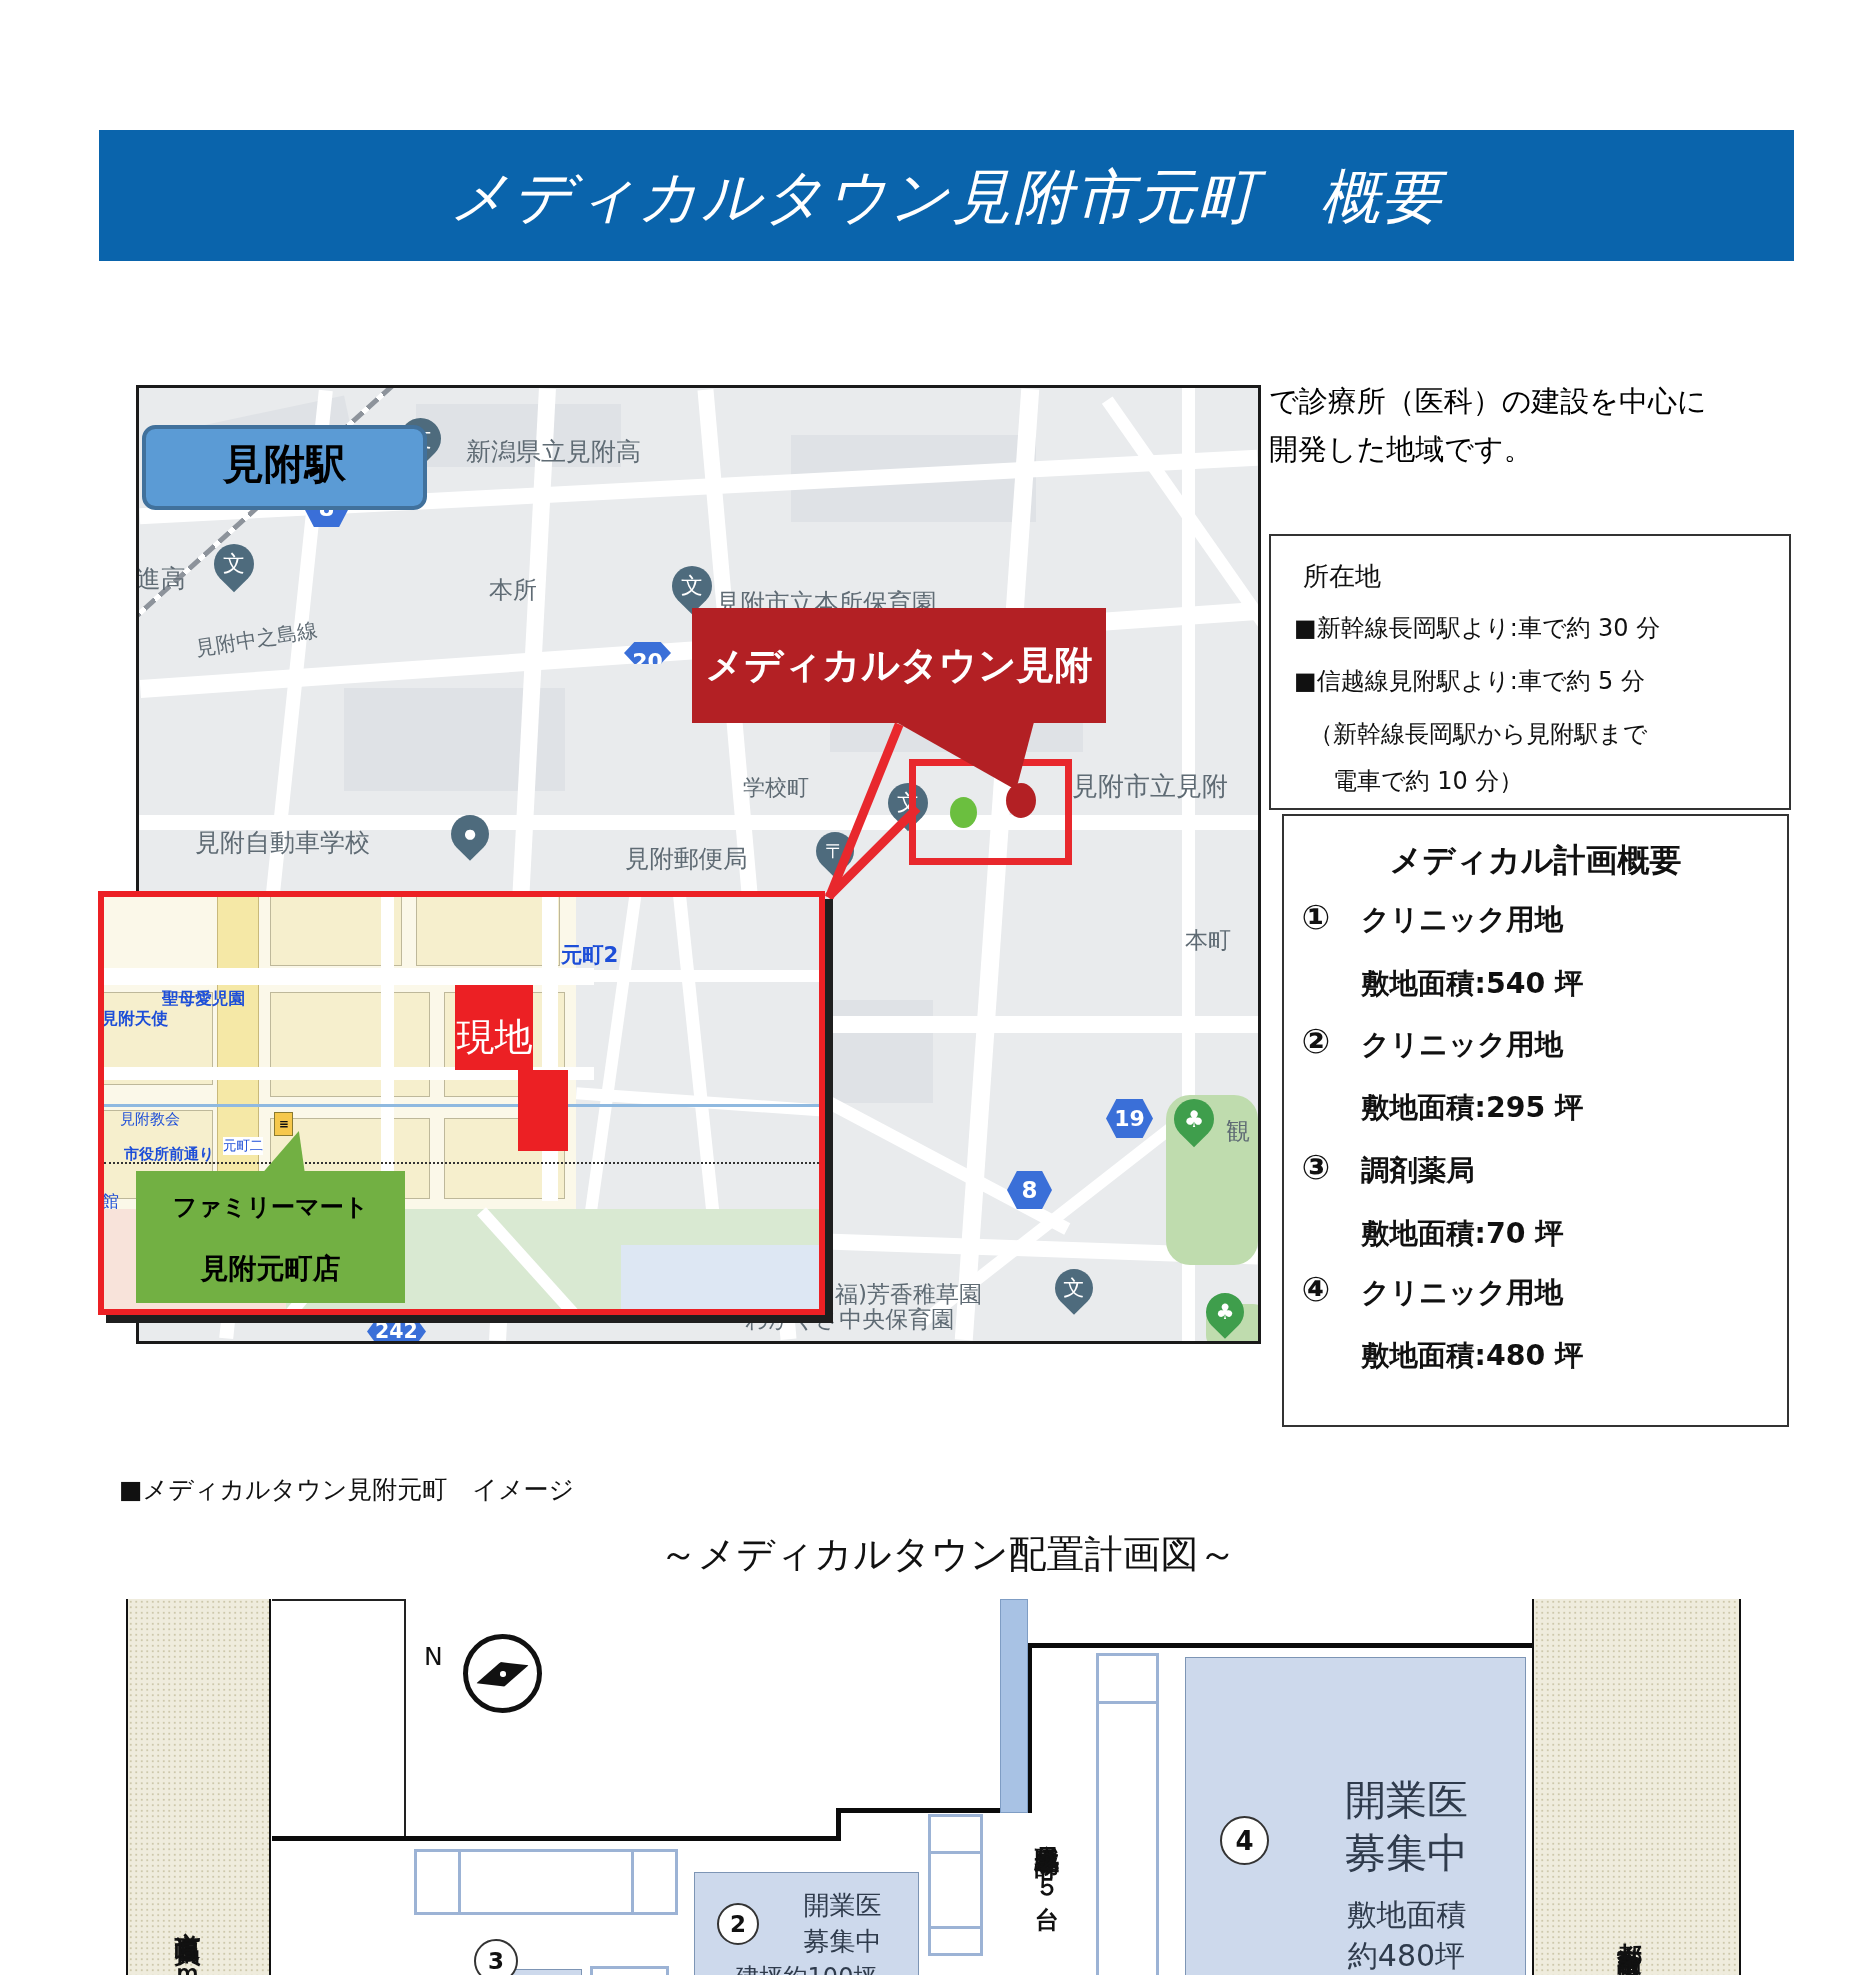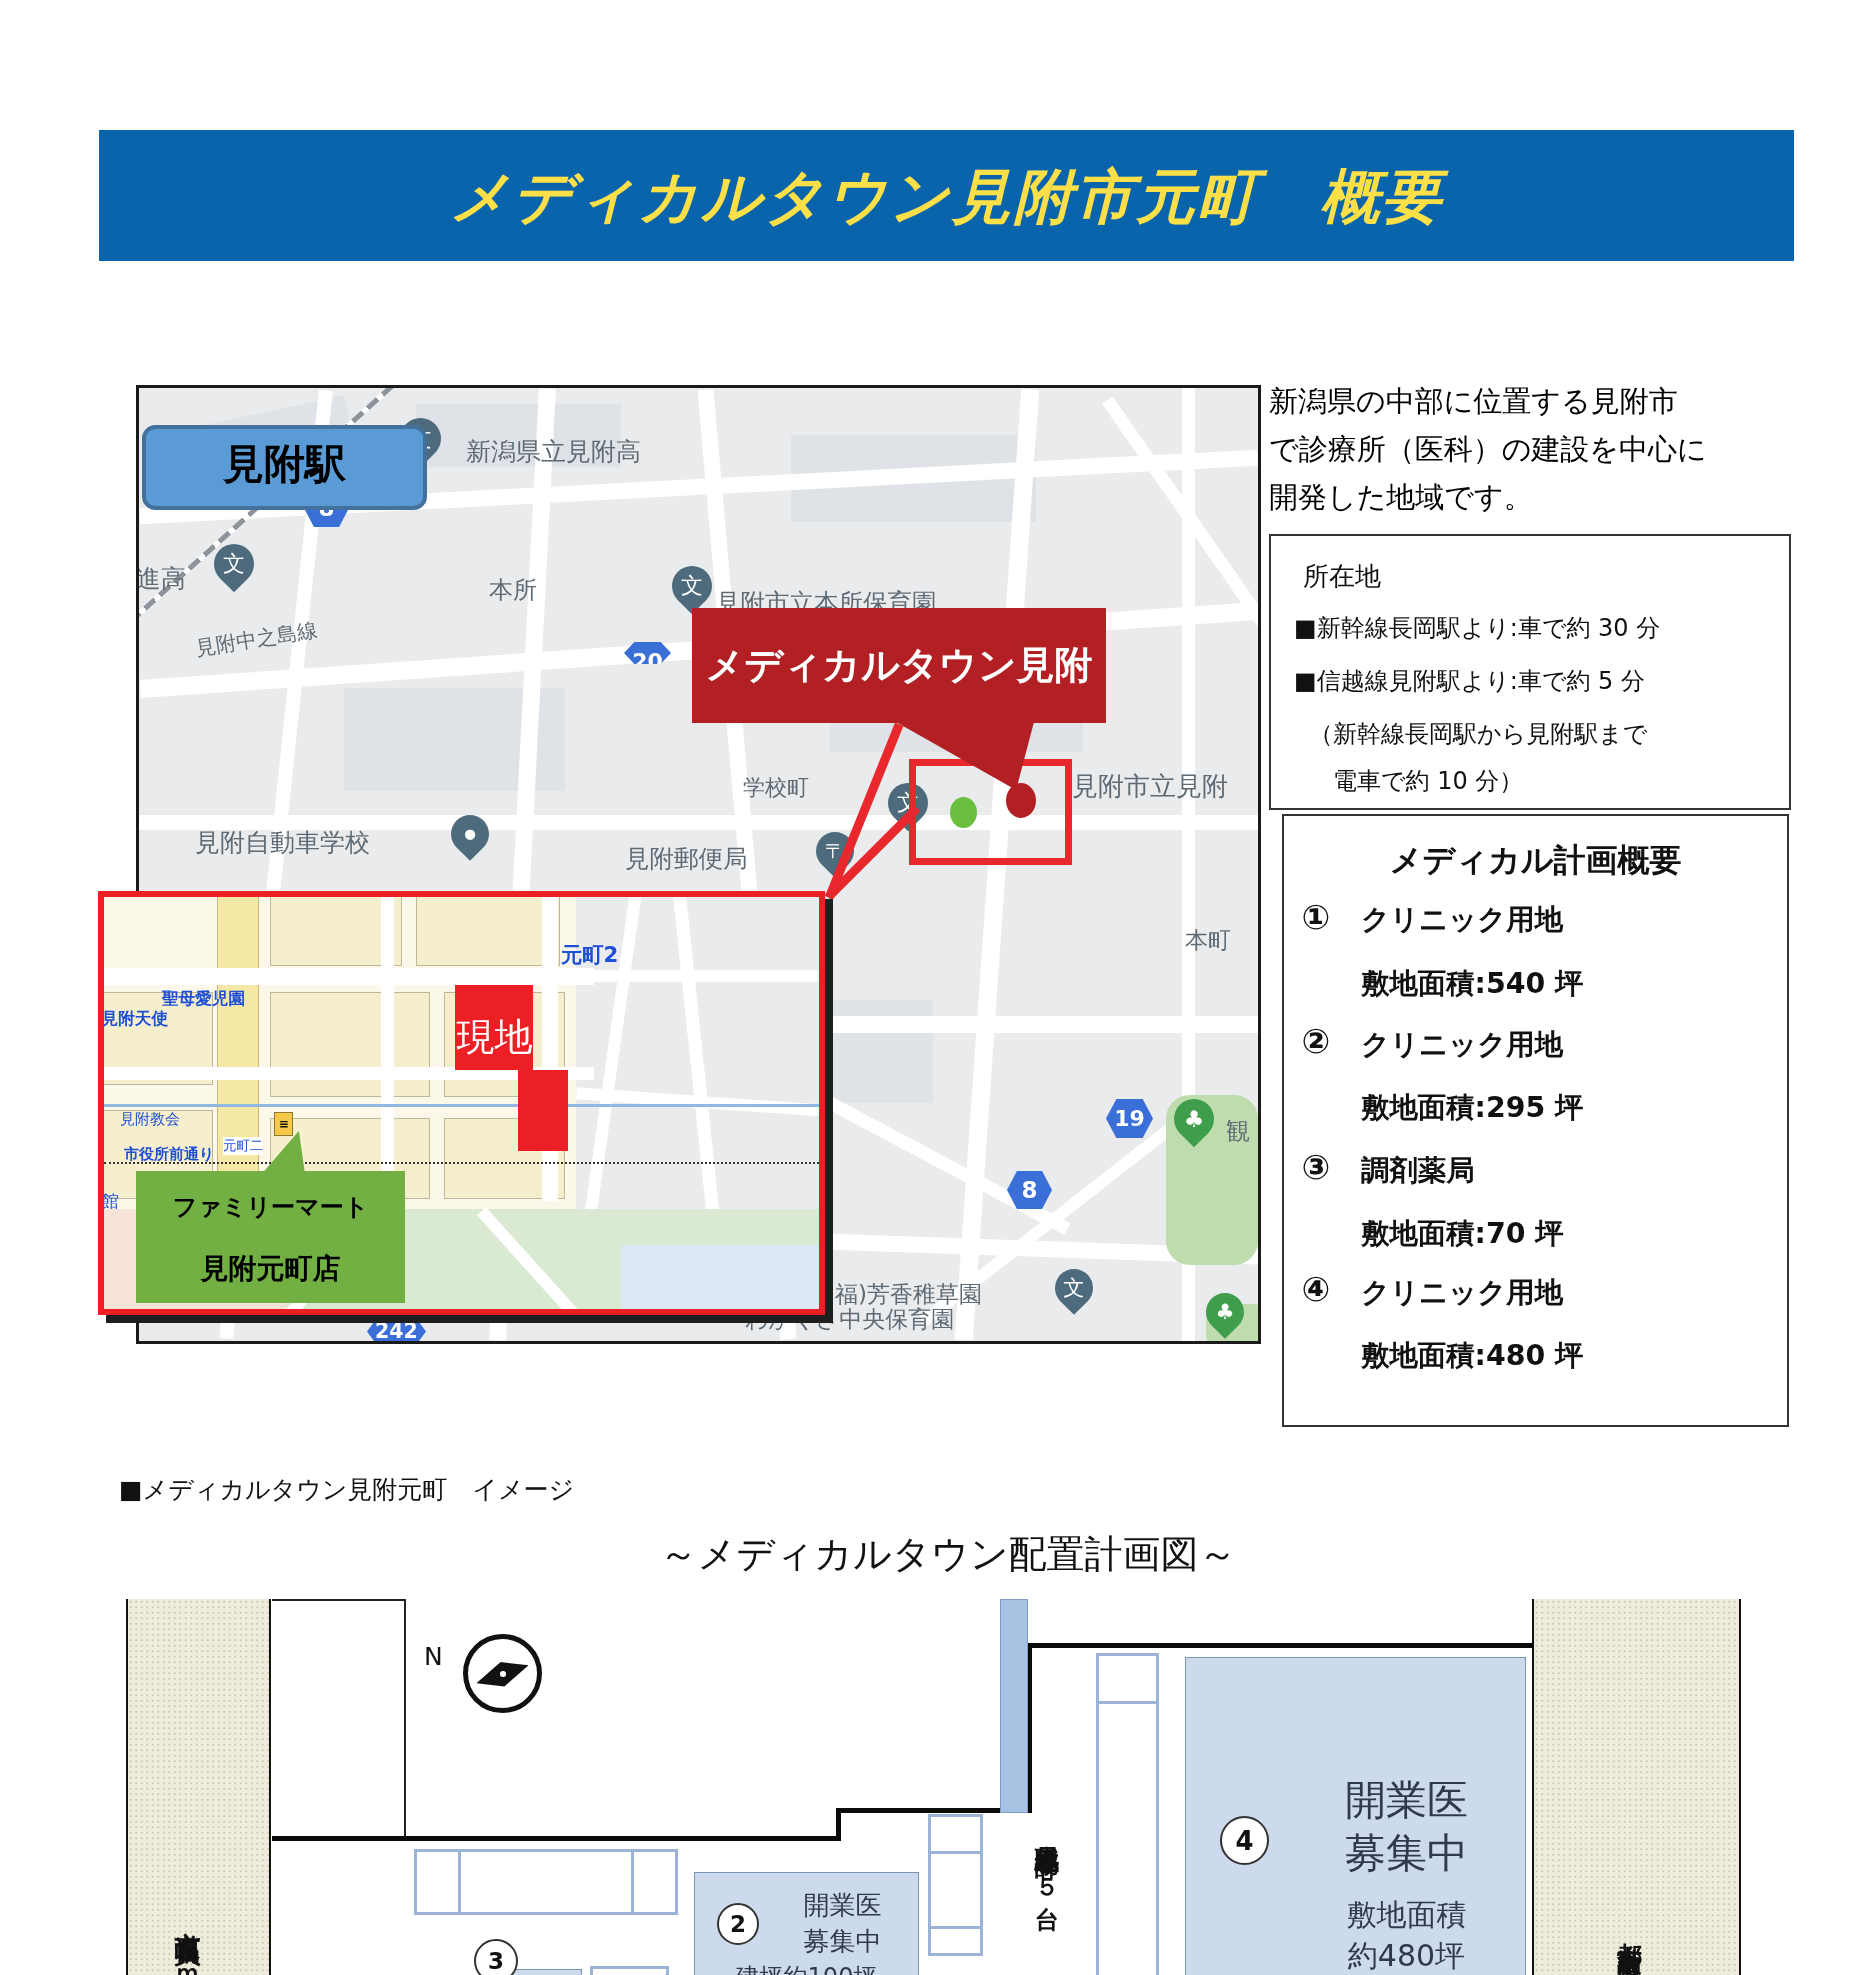--- a/index.html
+++ b/index.html
@@ -4,22 +4,22 @@
 <style>
   html,body{margin:0;padding:0;}
   body{width:1872px;height:2622px;position:relative;background:#ffffff;
        font-family:"DejaVu Sans","Liberation Sans",sans-serif;color:#111;}
   .abs{position:absolute;}
   .ctr{text-align:center;}
   .b{font-weight:bold;}
   .vtext{writing-mode:vertical-rl;text-orientation:upright;letter-spacing:3.2px;}
   
   .banner{background:#0a64ac;}
-  .banner-title{color:#fde047;font-family:"DejaVu Serif","Liberation Serif",serif;
-                font-style:italic;font-weight:bold;}
+  .banner-title{color:#ffffff;font-family:"DejaVu Serif","Liberation Serif",serif;
+                font-style:italic;font-weight:normal;}
   
   .mapbox{background:#e9ebed;border:3.2px solid #1a1a1a;overflow:hidden;}
   .mroad{background:#ffffff;position:absolute;}
   .mblk{background:#dfe2e6;position:absolute;}
   .maplabel{position:absolute;color:#5f6b74;white-space:nowrap;}
   .pin{position:absolute;border-radius:50% 50% 50% 0;transform:rotate(-45deg);background:#4e6b7d;}
   .pin span{display:block;width:100%;height:100%;transform:rotate(45deg);
             color:#fff;text-align:center;}
   .pin.green{background:#3f9e4c;}
   .badge{position:absolute;background:#3a6fd8;color:#fff;font-weight:bold;text-align:center;
@@ -203,21 +203,20 @@
   <div class="ilabel" style="left:-2.4px;top:292px;font-size:17.4px;">館</div>
 
   <div class="abs" style="left:150px;top:234px;width:51px;height:43px;background:#72b043;clip-path:polygon(88% 0,15% 100%,100% 100%);"></div>
   <div class="abs" style="left:32px;top:274px;width:269px;height:132px;background:#72b043;">
     <div class="abs ctr b" style="left:0;top:20px;width:100%;font-size:24px;color:#000;">ファミリーマート</div>
     <div class="abs ctr b" style="left:0;top:79px;width:100%;font-size:28px;color:#000;">見附元町店</div>
   </div>
 </div>
 
 <div class="abs" style="left:1269px;top:377px;width:506px;font-size:29px;line-height:48px;color:#000;">
-  <div>新潟県の中部に位置する見附市</div>
   <div>で診療所（医科）の建設を中心に</div>
   <div>開発した地域です。</div>
 </div>
 
 <div class="abs infobox" style="left:1269px;top:534px;width:494px;height:272px;">
   <div class="abs" style="left:32px;top:23px;font-size:26px;">所在地</div>
   <div class="abs" style="left:23px;top:76px;font-size:24px;">■新幹線長岡駅より:車で約 30 分</div>
   <div class="abs" style="left:23px;top:129px;font-size:24px;">■信越線見附駅より:車で約 5 分</div>
   <div class="abs" style="left:38px;top:182px;font-size:24px;">（新幹線長岡駅から見附駅まで</div>
   <div class="abs" style="left:62px;top:229px;font-size:24px;">電車で約 10 分）</div>

